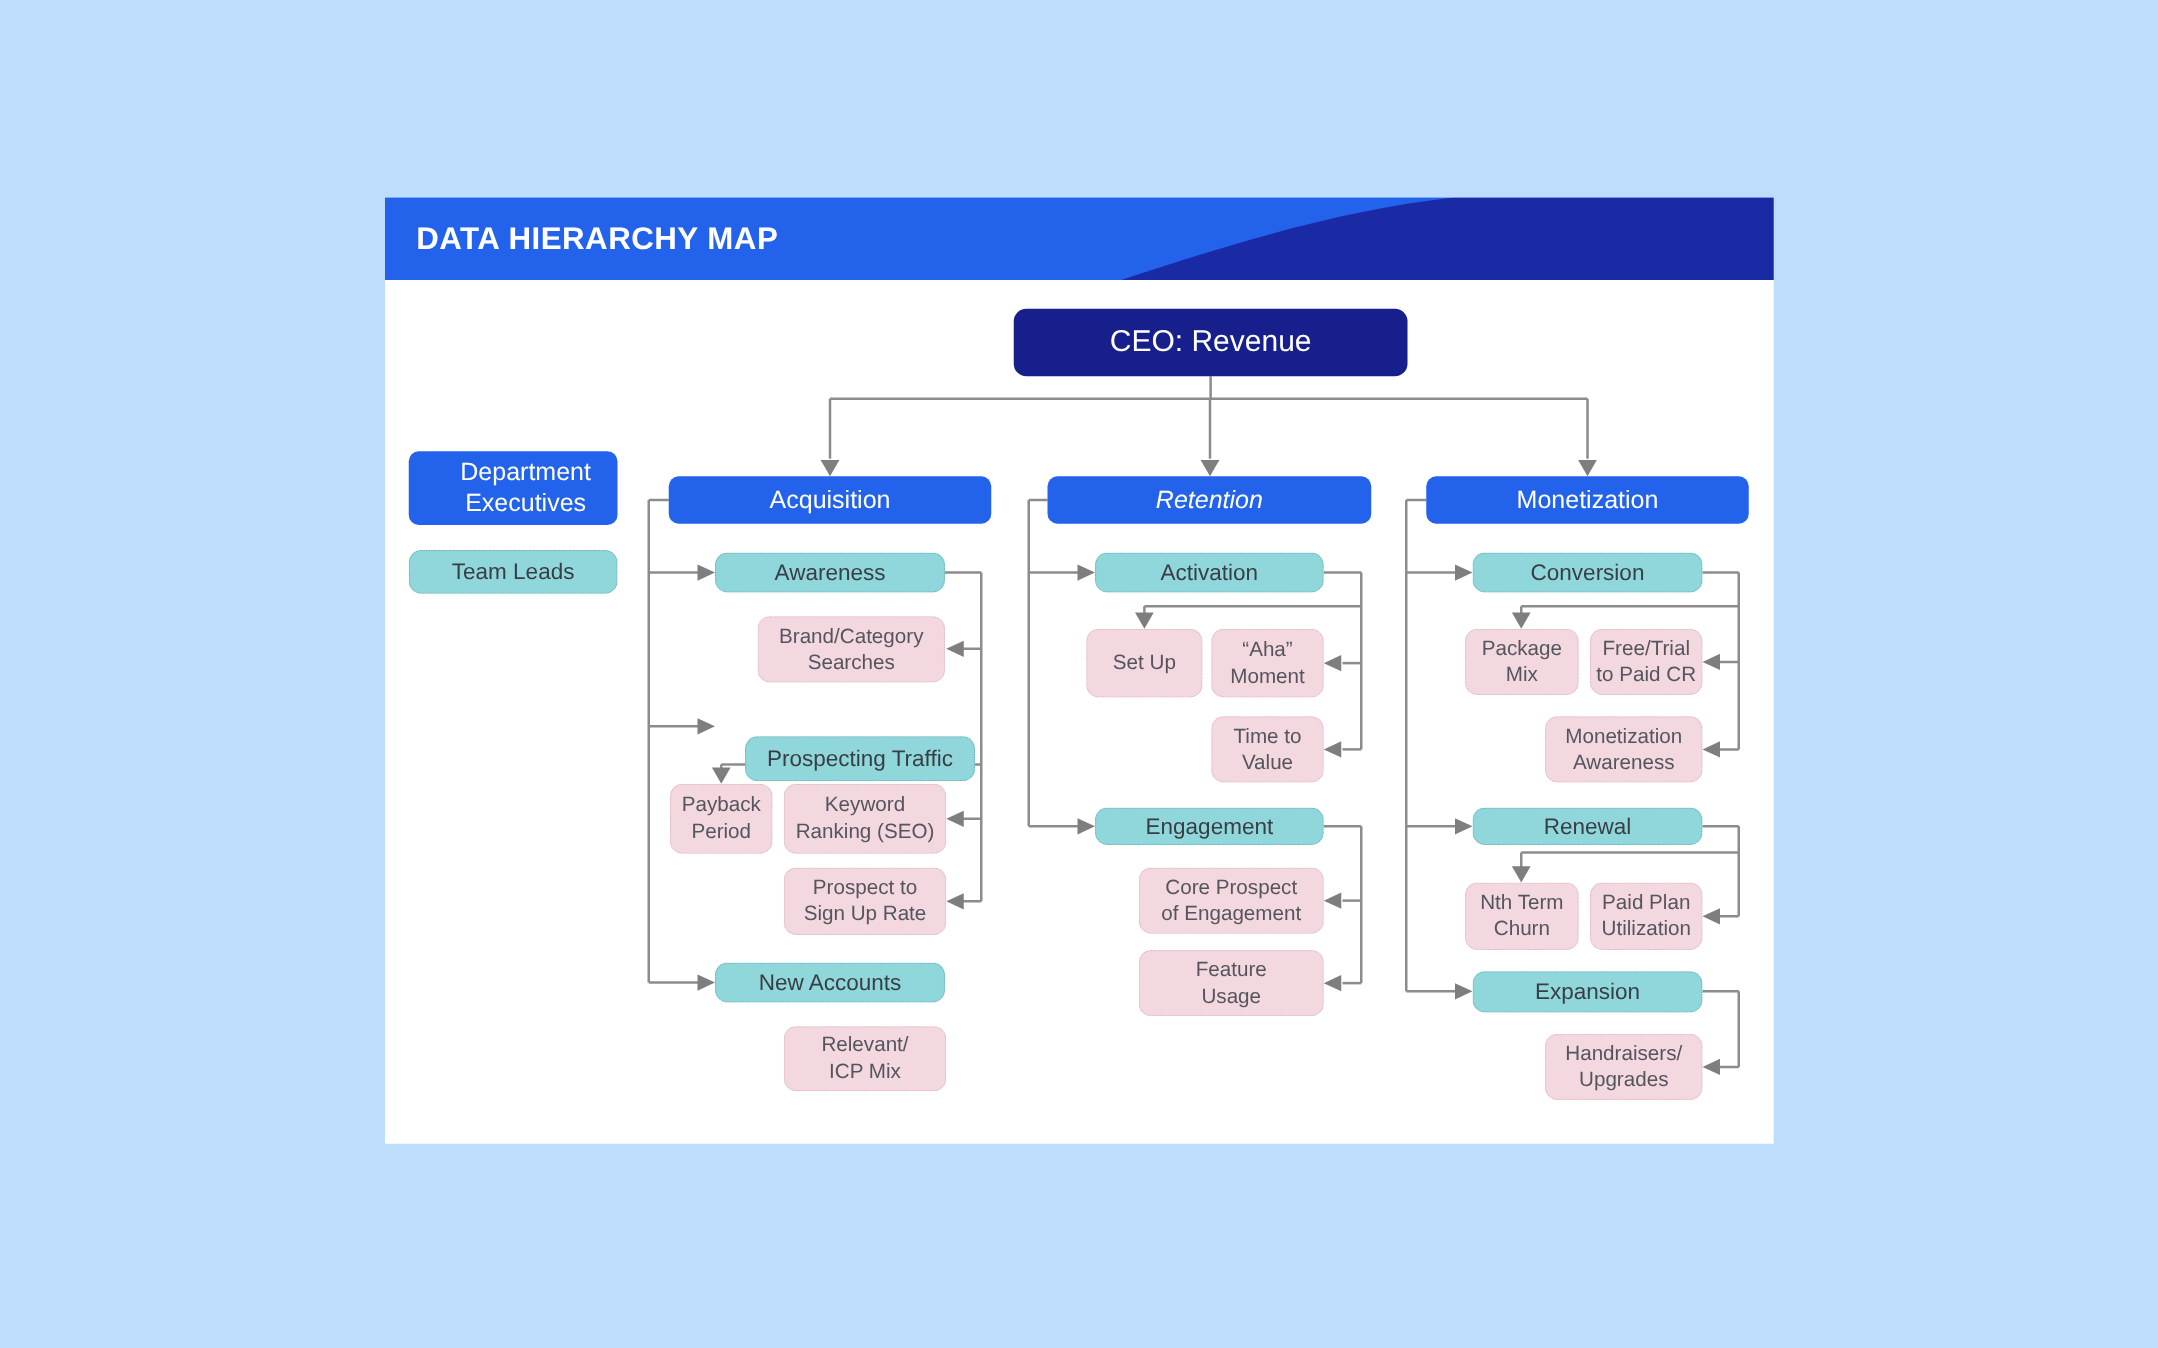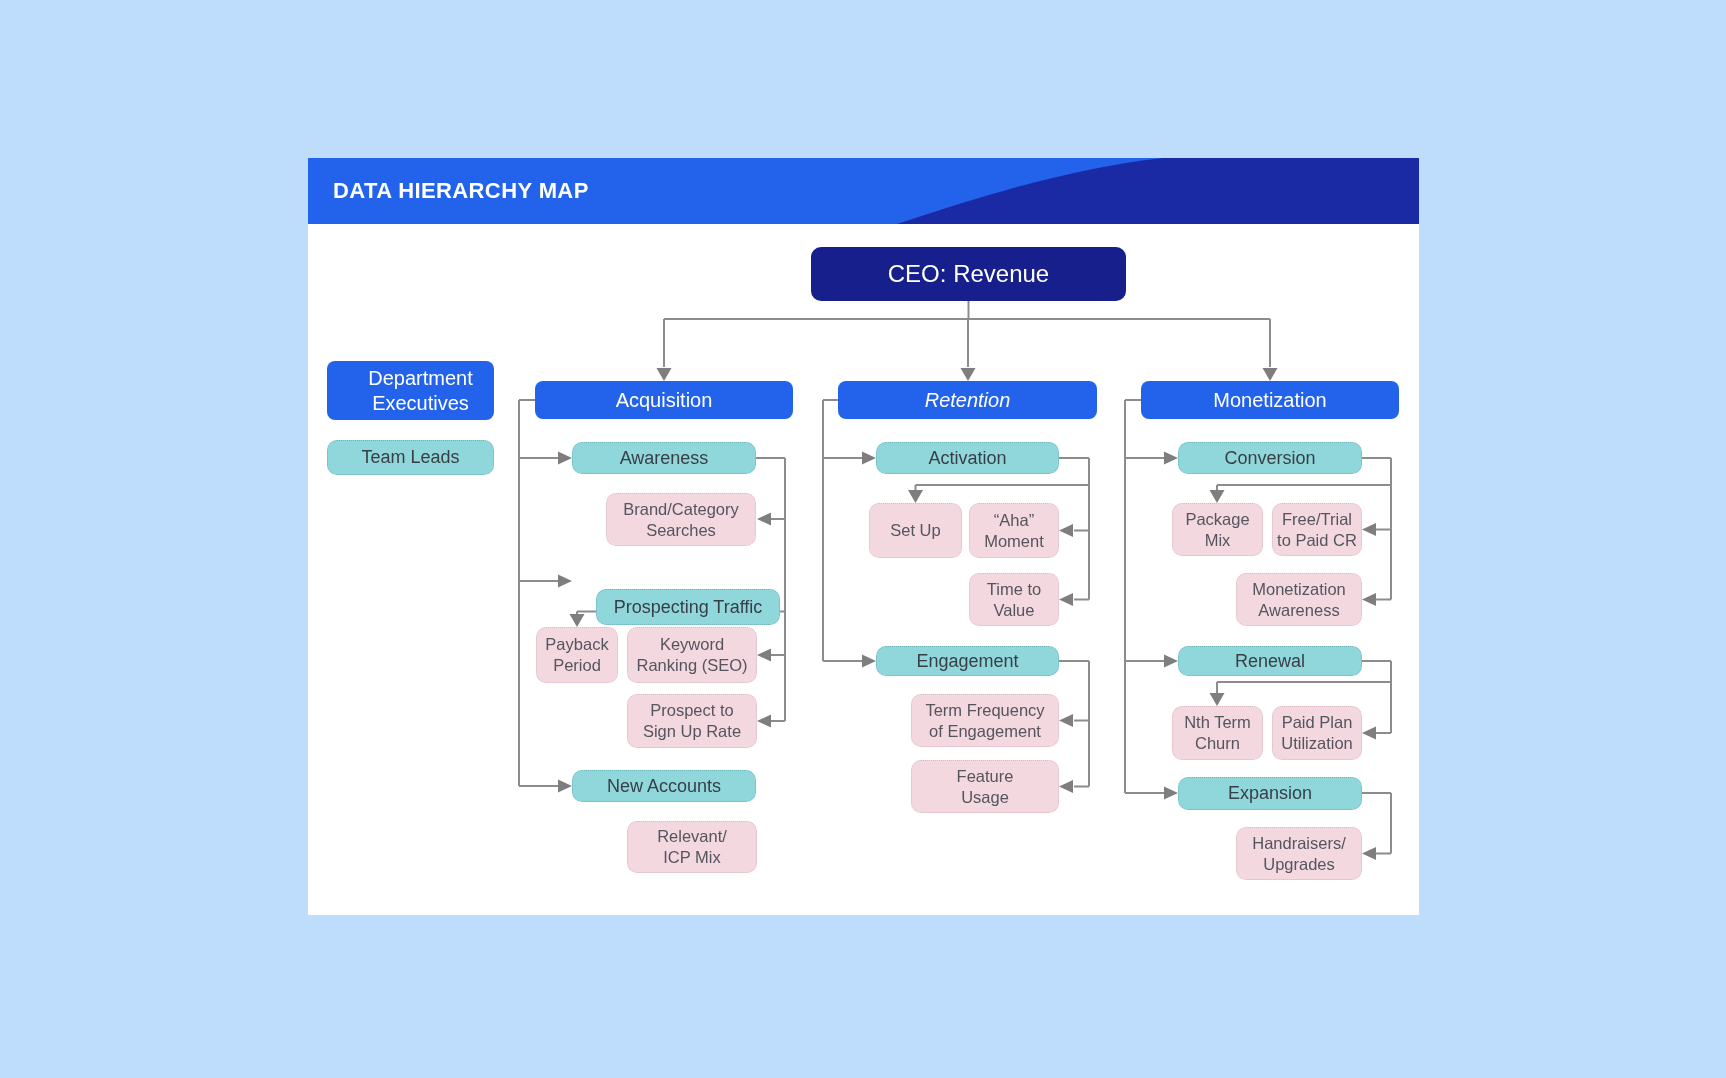--- a/index.html
+++ b/index.html
@@ -2,21 +2,21 @@
 <html style="--accent: #2363EC; --navy: #161F8C; --teal: #90D7DC; --pink: #F3D8DF;"><head>
 <meta charset="utf-8">
 <style>
   html,body{margin:0;padding:0;background:#BEDCFB;}
   #stage{position:relative;width:1726px;height:1078px;background:#BEDCFB;overflow:hidden;
          font-family:"Liberation Sans","DejaVu Sans",sans-serif;}
   #card{position:absolute;left:308px;top:158px;width:1111px;height:757px;background:#FFFFFF;}
   #header-bar{position:absolute;left:0;top:0;width:1111px;height:66px;background:var(--accent,#2363EC);overflow:hidden;}
   #header-swoosh{position:absolute;left:0;top:0;}
   #page-title{position:absolute;left:25px;top:0;height:66px;display:flex;align-items:center;
-              color:#FFFFFF;font-size:22px;font-weight:bold;letter-spacing:.4px;}
+              color:#FFFFFF;font-size:25px;font-weight:bold;letter-spacing:.4px;}
   #diagram-svg{position:absolute;left:0;top:0;z-index:1;}
   .node{position:absolute;display:flex;align-items:center;justify-content:center;text-align:center;
         white-space:pre-line;border-radius:10px;box-sizing:border-box;z-index:2;line-height:1.25;}
   .root{background:var(--navy,#161F8C);color:#FFFFFF;font-size:24px;border-radius:10px;}
   .executive{background:var(--accent,#2363EC);color:#FFFFFF;font-size:20px;border-radius:8px;}
   .team-lead{background:var(--teal,#90D7DC);color:#383E45;font-size:18px;
              border:1px dotted rgba(38,112,120,.35);}
   .individual-contributor{background:var(--pink,#F3D8DF);color:#55555E;font-size:16.5px;
              border:1px dotted rgba(173,108,128,.30);}
 </style>
@@ -131,21 +131,21 @@
       <div class="node individual-contributor" style="left: 319px; top: 663px; width: 130px; height: 52px;">Relevant/
 ICP Mix</div>
       <div class="node executive" style="left: 530px; top: 223px; width: 259px; height: 38px; font-style: italic;">Retention</div>
       <div class="node team-lead" style="left: 568px; top: 284px; width: 183px; height: 32px;">Activation</div>
       <div class="node individual-contributor" style="left: 561px; top: 345px; width: 93px; height: 55px;">Set Up</div>
       <div class="node individual-contributor" style="left: 661px; top: 345px; width: 90px; height: 55px;">“Aha”
 Moment</div>
       <div class="node individual-contributor" style="left: 661px; top: 415px; width: 90px; height: 53px;">Time to
 Value</div>
       <div class="node team-lead" style="left: 568px; top: 488px; width: 183px; height: 30px;">Engagement</div>
-      <div class="node individual-contributor" style="left: 603px; top: 536px; width: 148px; height: 53px;">Term Frequency
+      <div class="node individual-contributor" style="left: 603px; top: 536px; width: 148px; height: 53px;">Core Prospect
 of Engagement</div>
       <div class="node individual-contributor" style="left: 603px; top: 602px; width: 148px; height: 53px;">Feature
 Usage</div>
       <div class="node executive" style="left: 833px; top: 223px; width: 258px; height: 38px;">Monetization</div>
       <div class="node team-lead" style="left: 870px; top: 284px; width: 184px; height: 32px;">Conversion</div>
       <div class="node individual-contributor" style="left: 864px; top: 345px; width: 91px; height: 53px;">Package
 Mix</div>
       <div class="node individual-contributor" style="left: 964px; top: 345px; width: 90px; height: 53px;">Free/Trial
 to Paid CR</div>
       <div class="node individual-contributor" style="left: 928px; top: 415px; width: 126px; height: 53px;">Monetization

